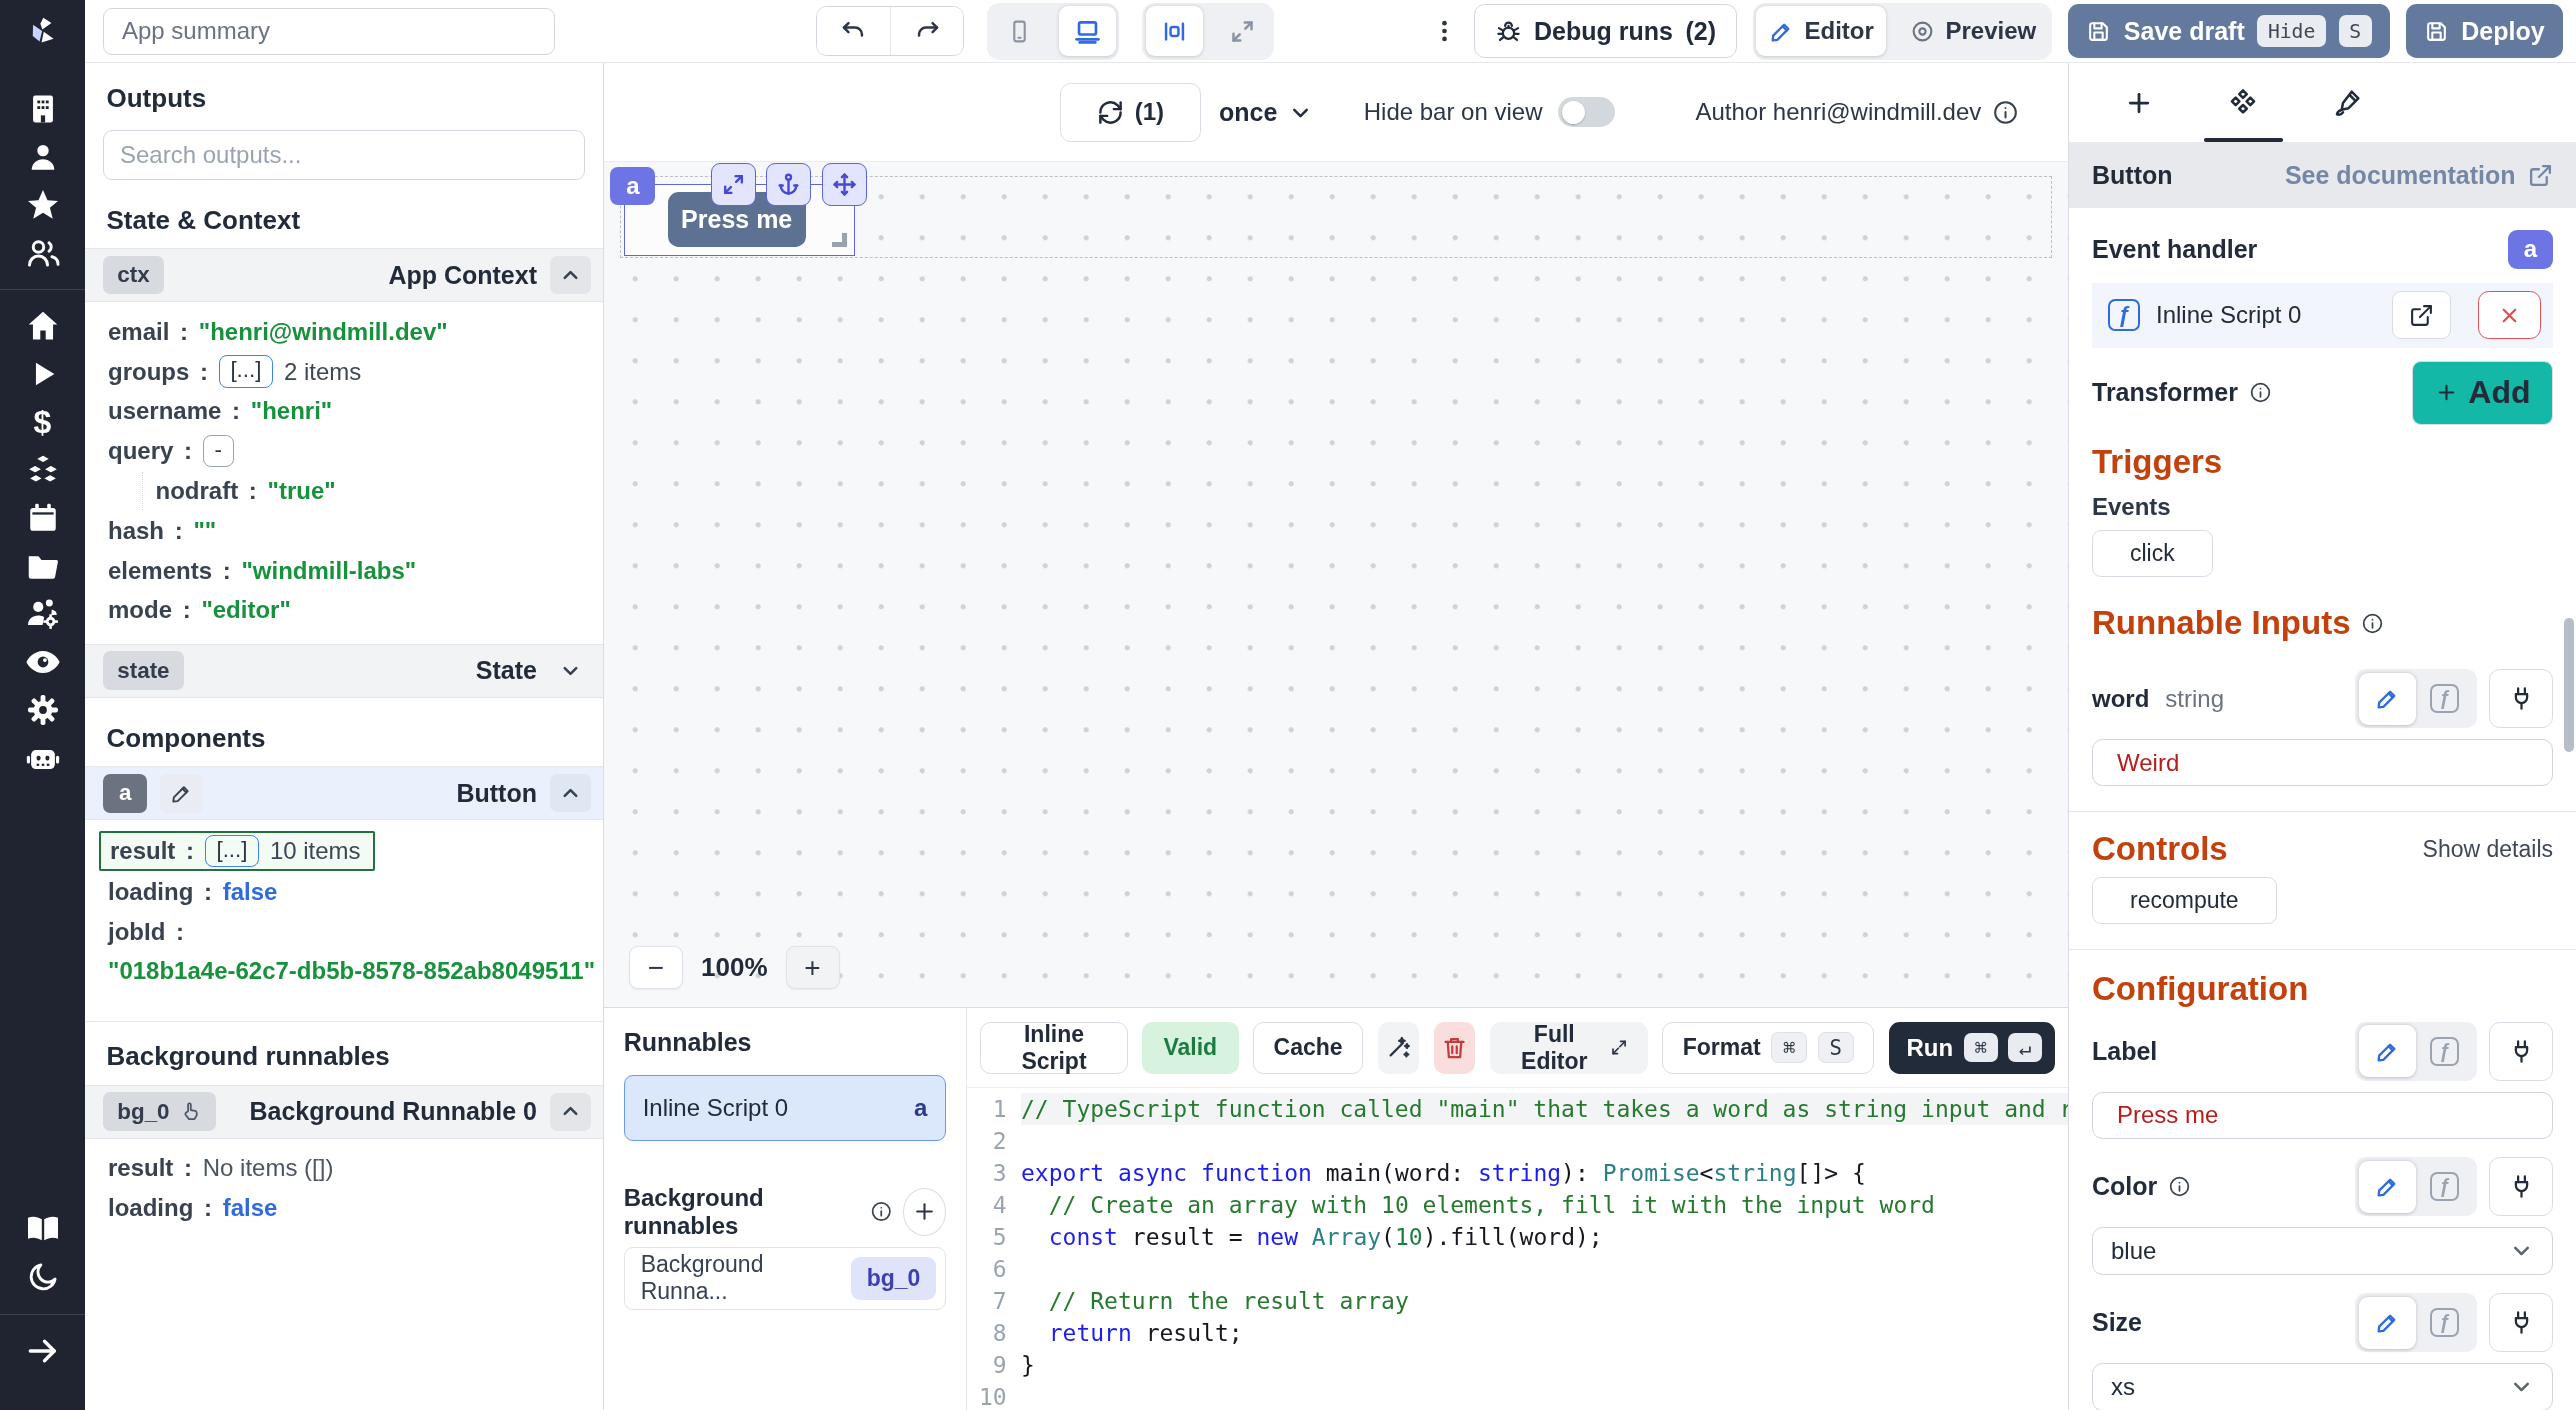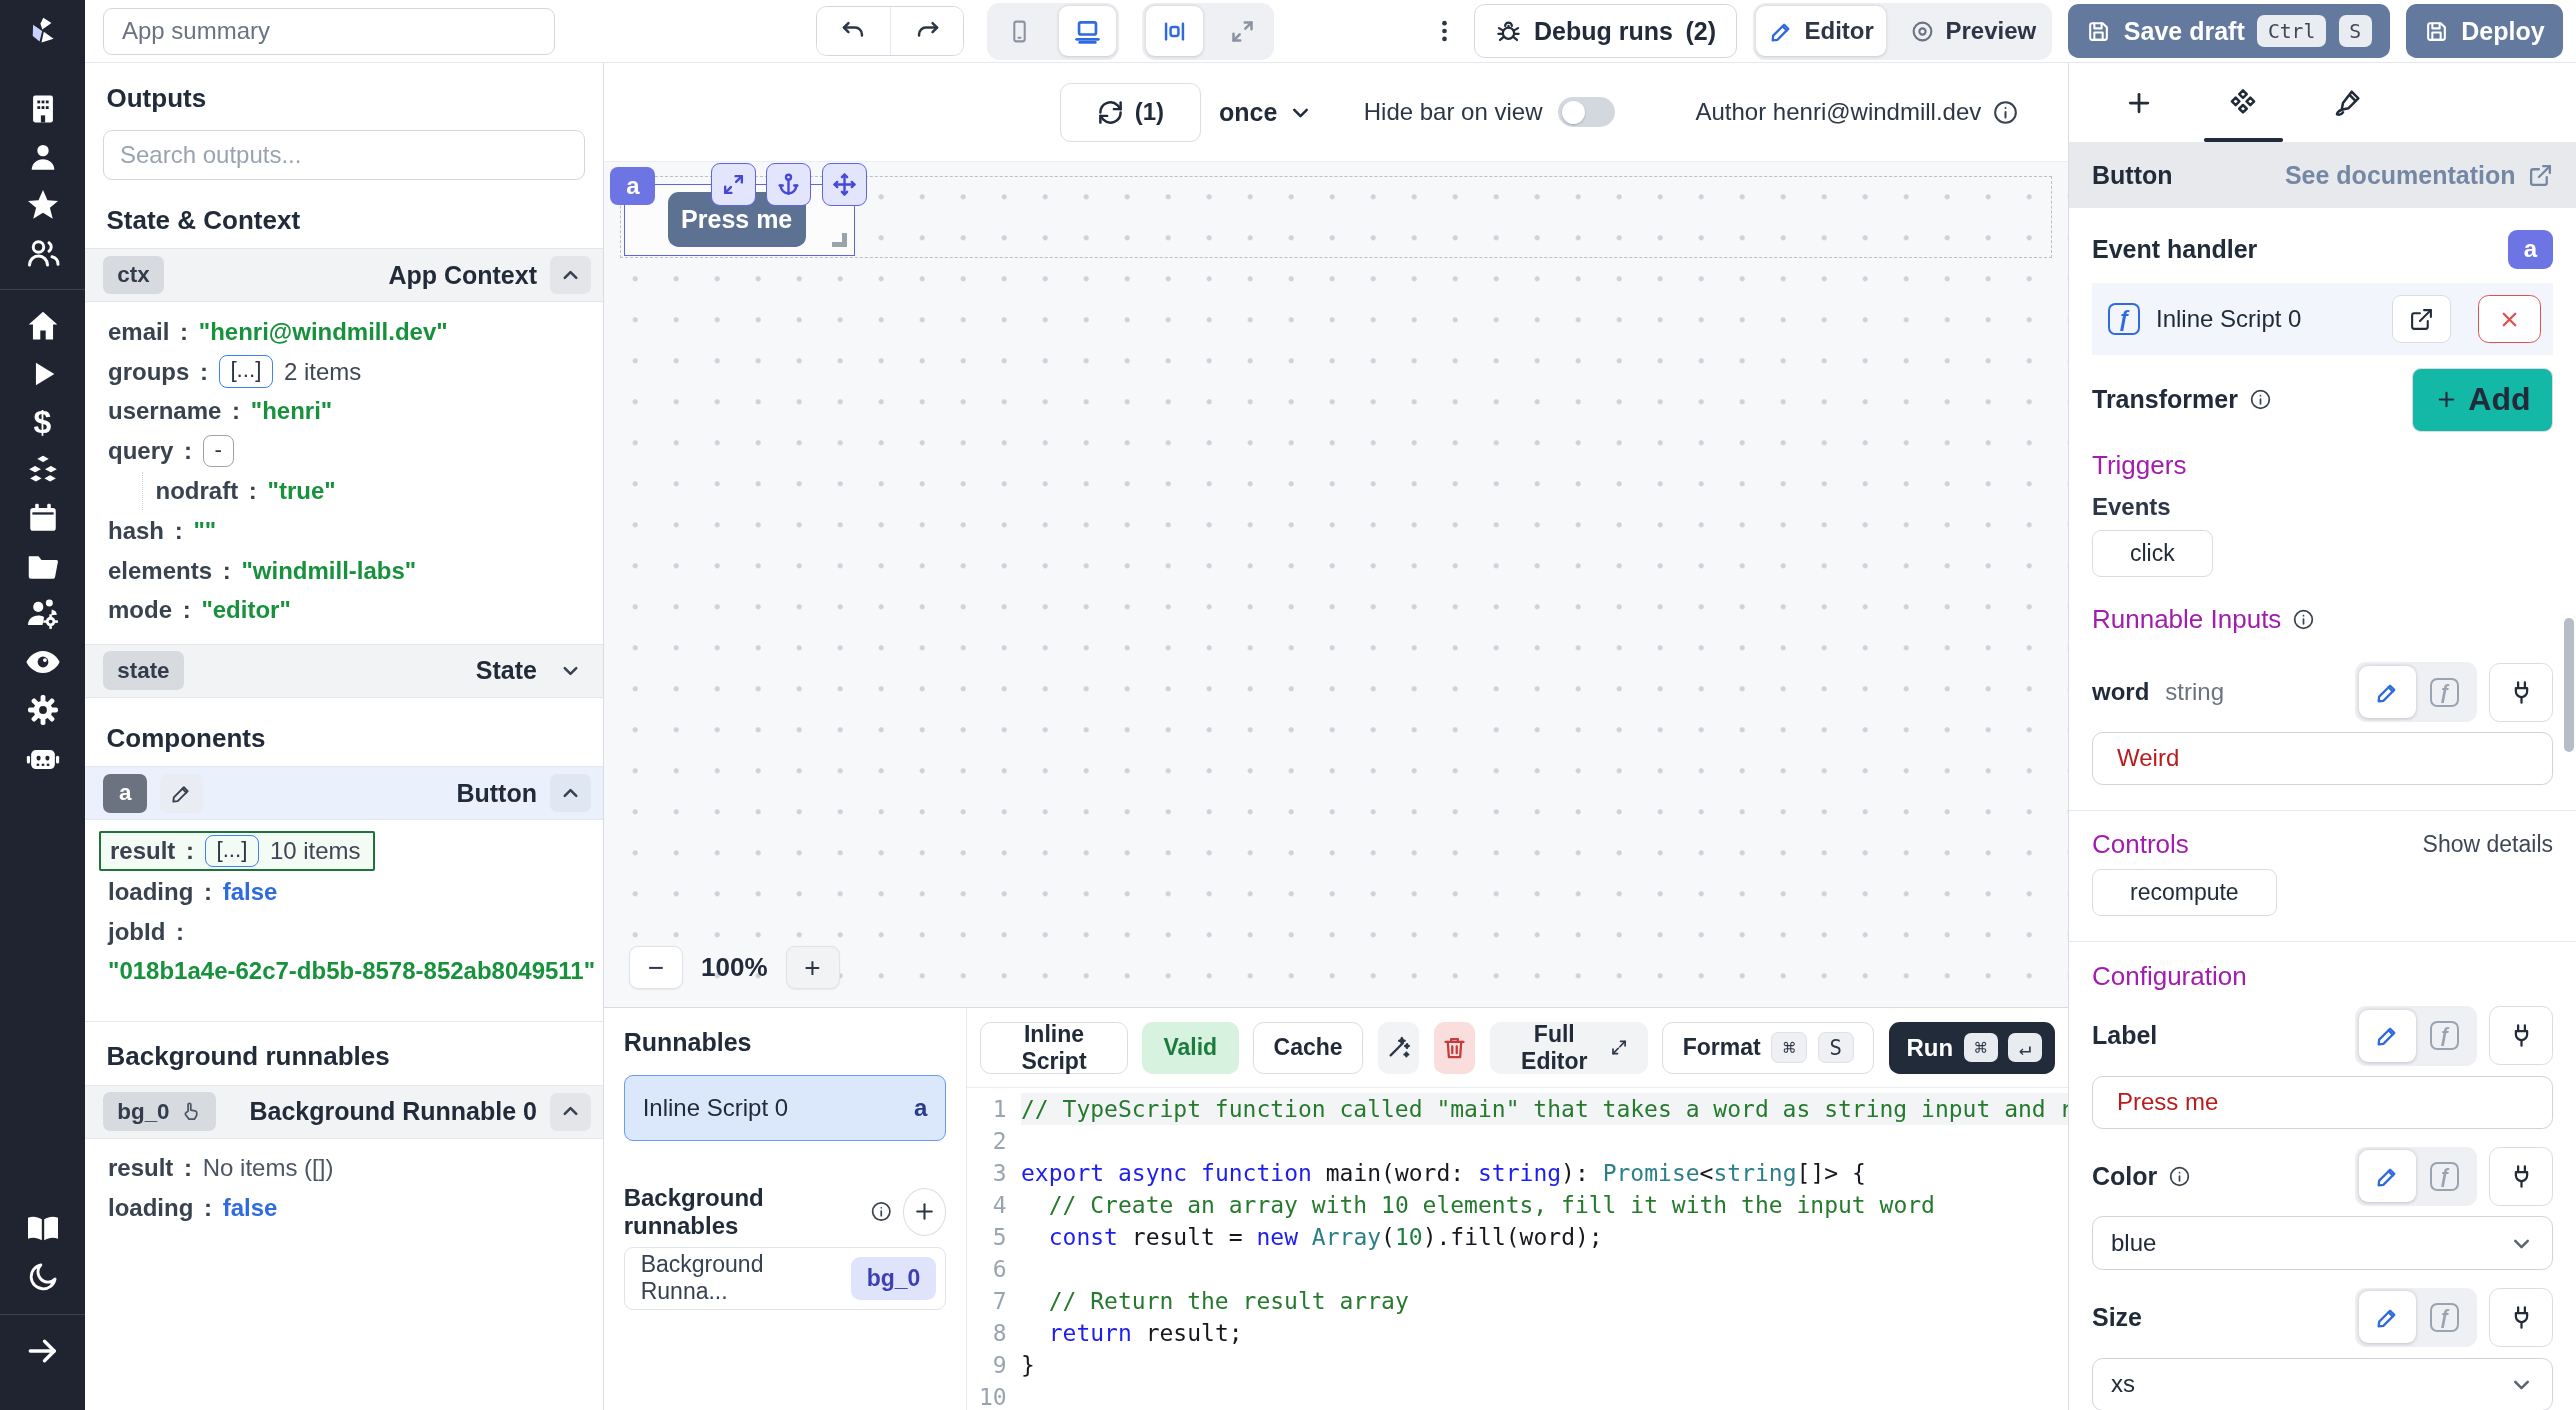--- a/index.html
+++ b/index.html
@@ -136,21 +136,21 @@
   .insp-label { font-size:25px; font-weight:700; color:#222b3a; display:flex; align-items:center; gap:10.7px; }
   .badge-a-indigo { width:45px; height:39px; background:#6d74e3; border-radius:9px; color:#fff; font-weight:700; font-size:24px; display:flex; align-items:center; justify-content:center; }
   .script-row { margin-top:14.3px; background:#f2f5fb; height:75px; display:flex; align-items:center; gap:16px; padding:0 12.5px 0 16px; }
   .fn-icon { width:32px; height:32px; border:2.7px solid #2f6bdf; border-radius:7.2px; color:#2f6bdf; font-size:22.4px; font-style:italic; font-weight:700; display:flex; align-items:center; justify-content:center; flex-shrink:0; }
   .fn-icon.gray { border-color:#9aa4b1; color:#9aa4b1; width:29px; height:29px; font-size:19.7px; border-width:2.2px; }
   .script-name { font-size:24px; color:#222b3a; }
   .open-btn { margin-left:auto; width:59px; height:48px; border:0.9px solid #d9dde3; border-radius:9px; background:#fff; display:flex; align-items:center; justify-content:center; color:#222b3a; }
   .x-btn { width:63px; height:48px; border:1.8px solid #e05252; border-radius:10.7px; background:#fff; color:#e05252; display:flex; align-items:center; justify-content:center; margin-left:10.7px; }
   .transformer-row { margin-top:12.5px; }
   .add-btn { height:64px; border:0.9px solid #d9dde3; border-radius:9px; background:#14b8a6; font-size:32px; font-weight:600; color:#222b3a; padding:0 21.5px; display:flex; align-items:center; gap:10.7px; }
-  .insp-h { font-size:26px; font-weight:400; color:#a21caf; margin-top:18px; display:flex; align-items:center; gap:10.7px; }
+  .insp-h { font-size:33px; font-weight:700; color:#c2410c; margin-top:18px; display:flex; align-items:center; gap:10.7px; }
   .sub-label { font-size:24px; font-weight:600; color:#2d3646; margin-top:12.5px; }
   .chip { width:fit-content; border:0.9px solid #d9dde3; border-radius:9px; background:#fff; font-size:23px; color:#222b3a; padding:9px 37px; margin-top:9px; }
   .input-head { display:flex; align-items:center; margin-top:27px; }
   .ih-type { color:#6b7280; margin-left:16px; font-size:24px; }
   .seg2 { margin-left:auto; display:flex; background:#eef0f3; border-radius:10.7px; padding:3.6px; }
   .seg2 .s { width:57px; height:52px; border:none; background:transparent; border-radius:9px; display:flex; align-items:center; justify-content:center; }
   .seg2 .s.active { background:#fff; box-shadow:0 0.9px 3.6px rgba(16,24,40,.22); }
   .plug-btn { width:64px; height:59px; border:0.9px solid #d9dde3; border-radius:10.7px; background:#fff; margin-left:12.5px; display:flex; align-items:center; justify-content:center; color:#222b3a; }
   .text-input { margin-top:10.7px; width:100%; height:54px; border:0.9px solid #cfd4da; border-radius:10.7px; font-size:24px; color:#b91c1c; padding:0 24px; }
   .hr { height:0.9px; background:#e3e6ea; margin:25px -23px 0; }
@@ -407,21 +407,21 @@
             <span>Preview</span>
           </button>
         </div>
         <button class="save-btn">
           <svg width="25" height="25" viewBox="0 0 24 24" fill="none" stroke="#fff" stroke-width="2" stroke-linecap="round" stroke-linejoin="round">
               <path d="M4 6a2 2 0 0 1 2-2h10l4 4v10a2 2 0 0 1-2 2H6a2 2 0 0 1-2-2z"></path>
               <path d="M8 4v5h7V4"></path>
               <rect x="8" y="13" width="8" height="7"></rect>
             </svg>
           <span>Save draft</span>
-          <kbd>Ctrl</kbd>
+          <kbd>Hide</kbd>
           <kbd>S</kbd>
         </button>
         <button class="save-btn">
           <svg width="25" height="25" viewBox="0 0 24 24" fill="none" stroke="#fff" stroke-width="2" stroke-linecap="round" stroke-linejoin="round">
               <path d="M4 6a2 2 0 0 1 2-2h10l4 4v10a2 2 0 0 1-2 2H6a2 2 0 0 1-2-2z"></path>
               <path d="M8 4v5h7V4"></path>
               <rect x="8" y="13" width="8" height="7"></rect>
             </svg>
           <span>Deploy</span>
         </button>

